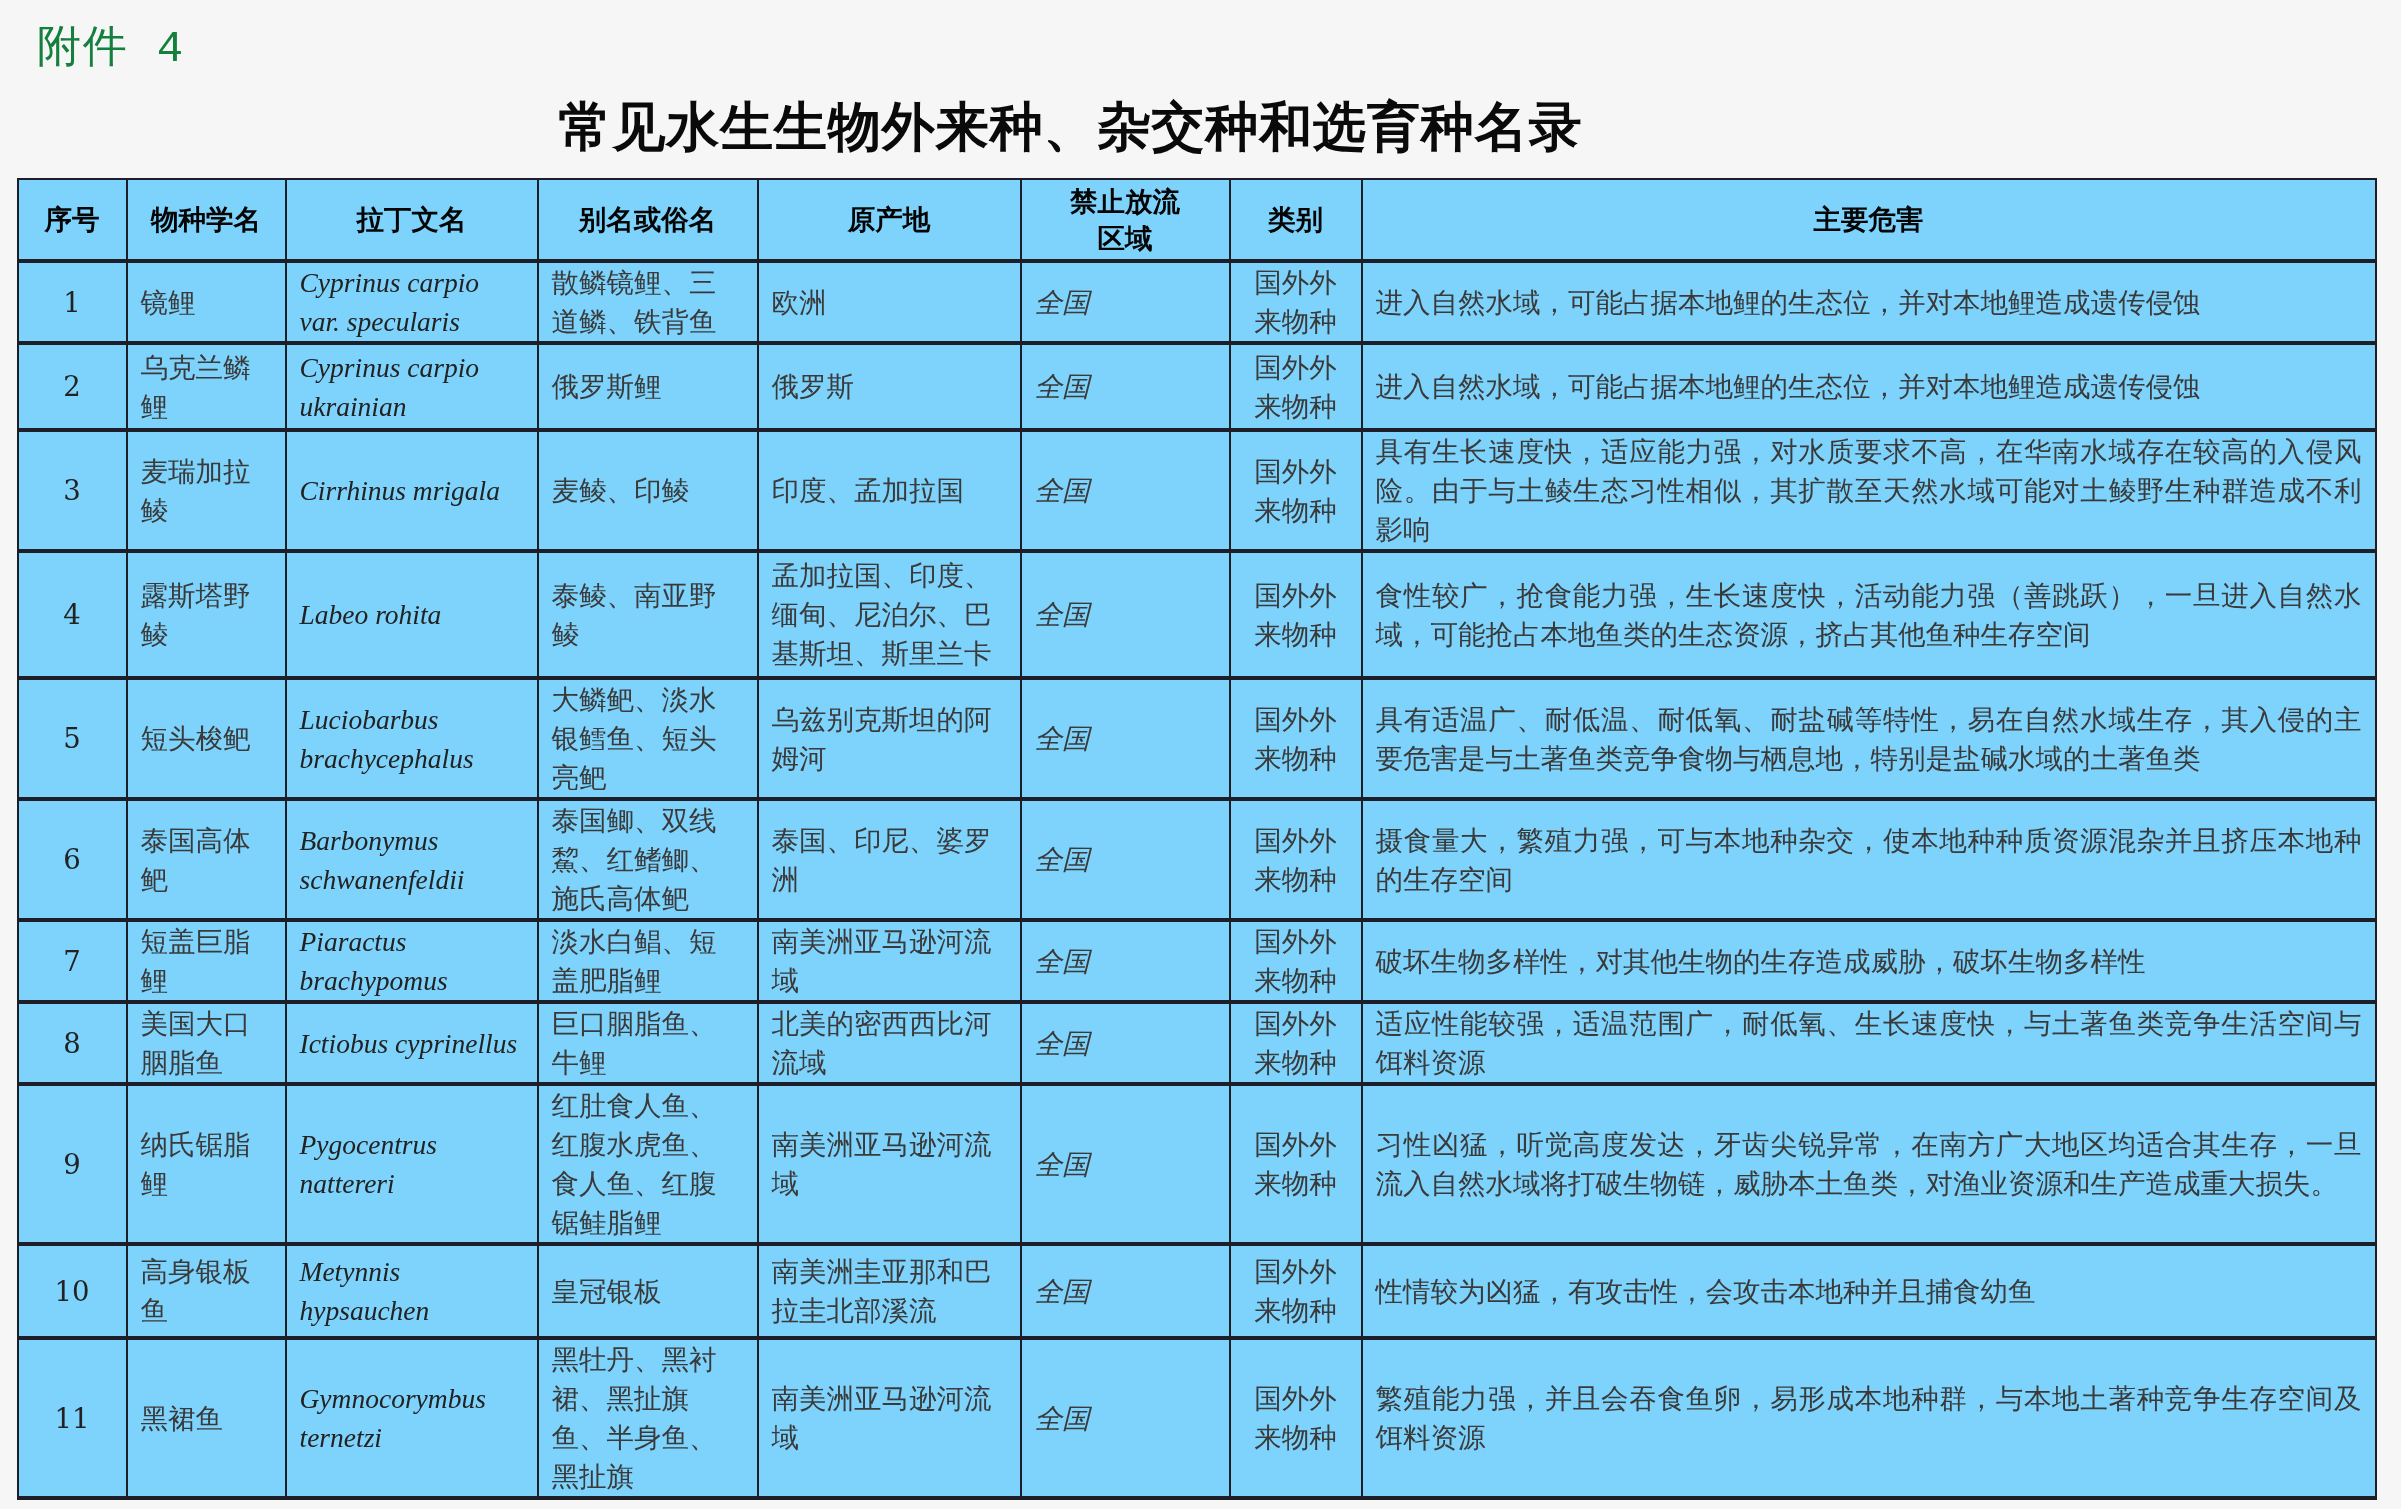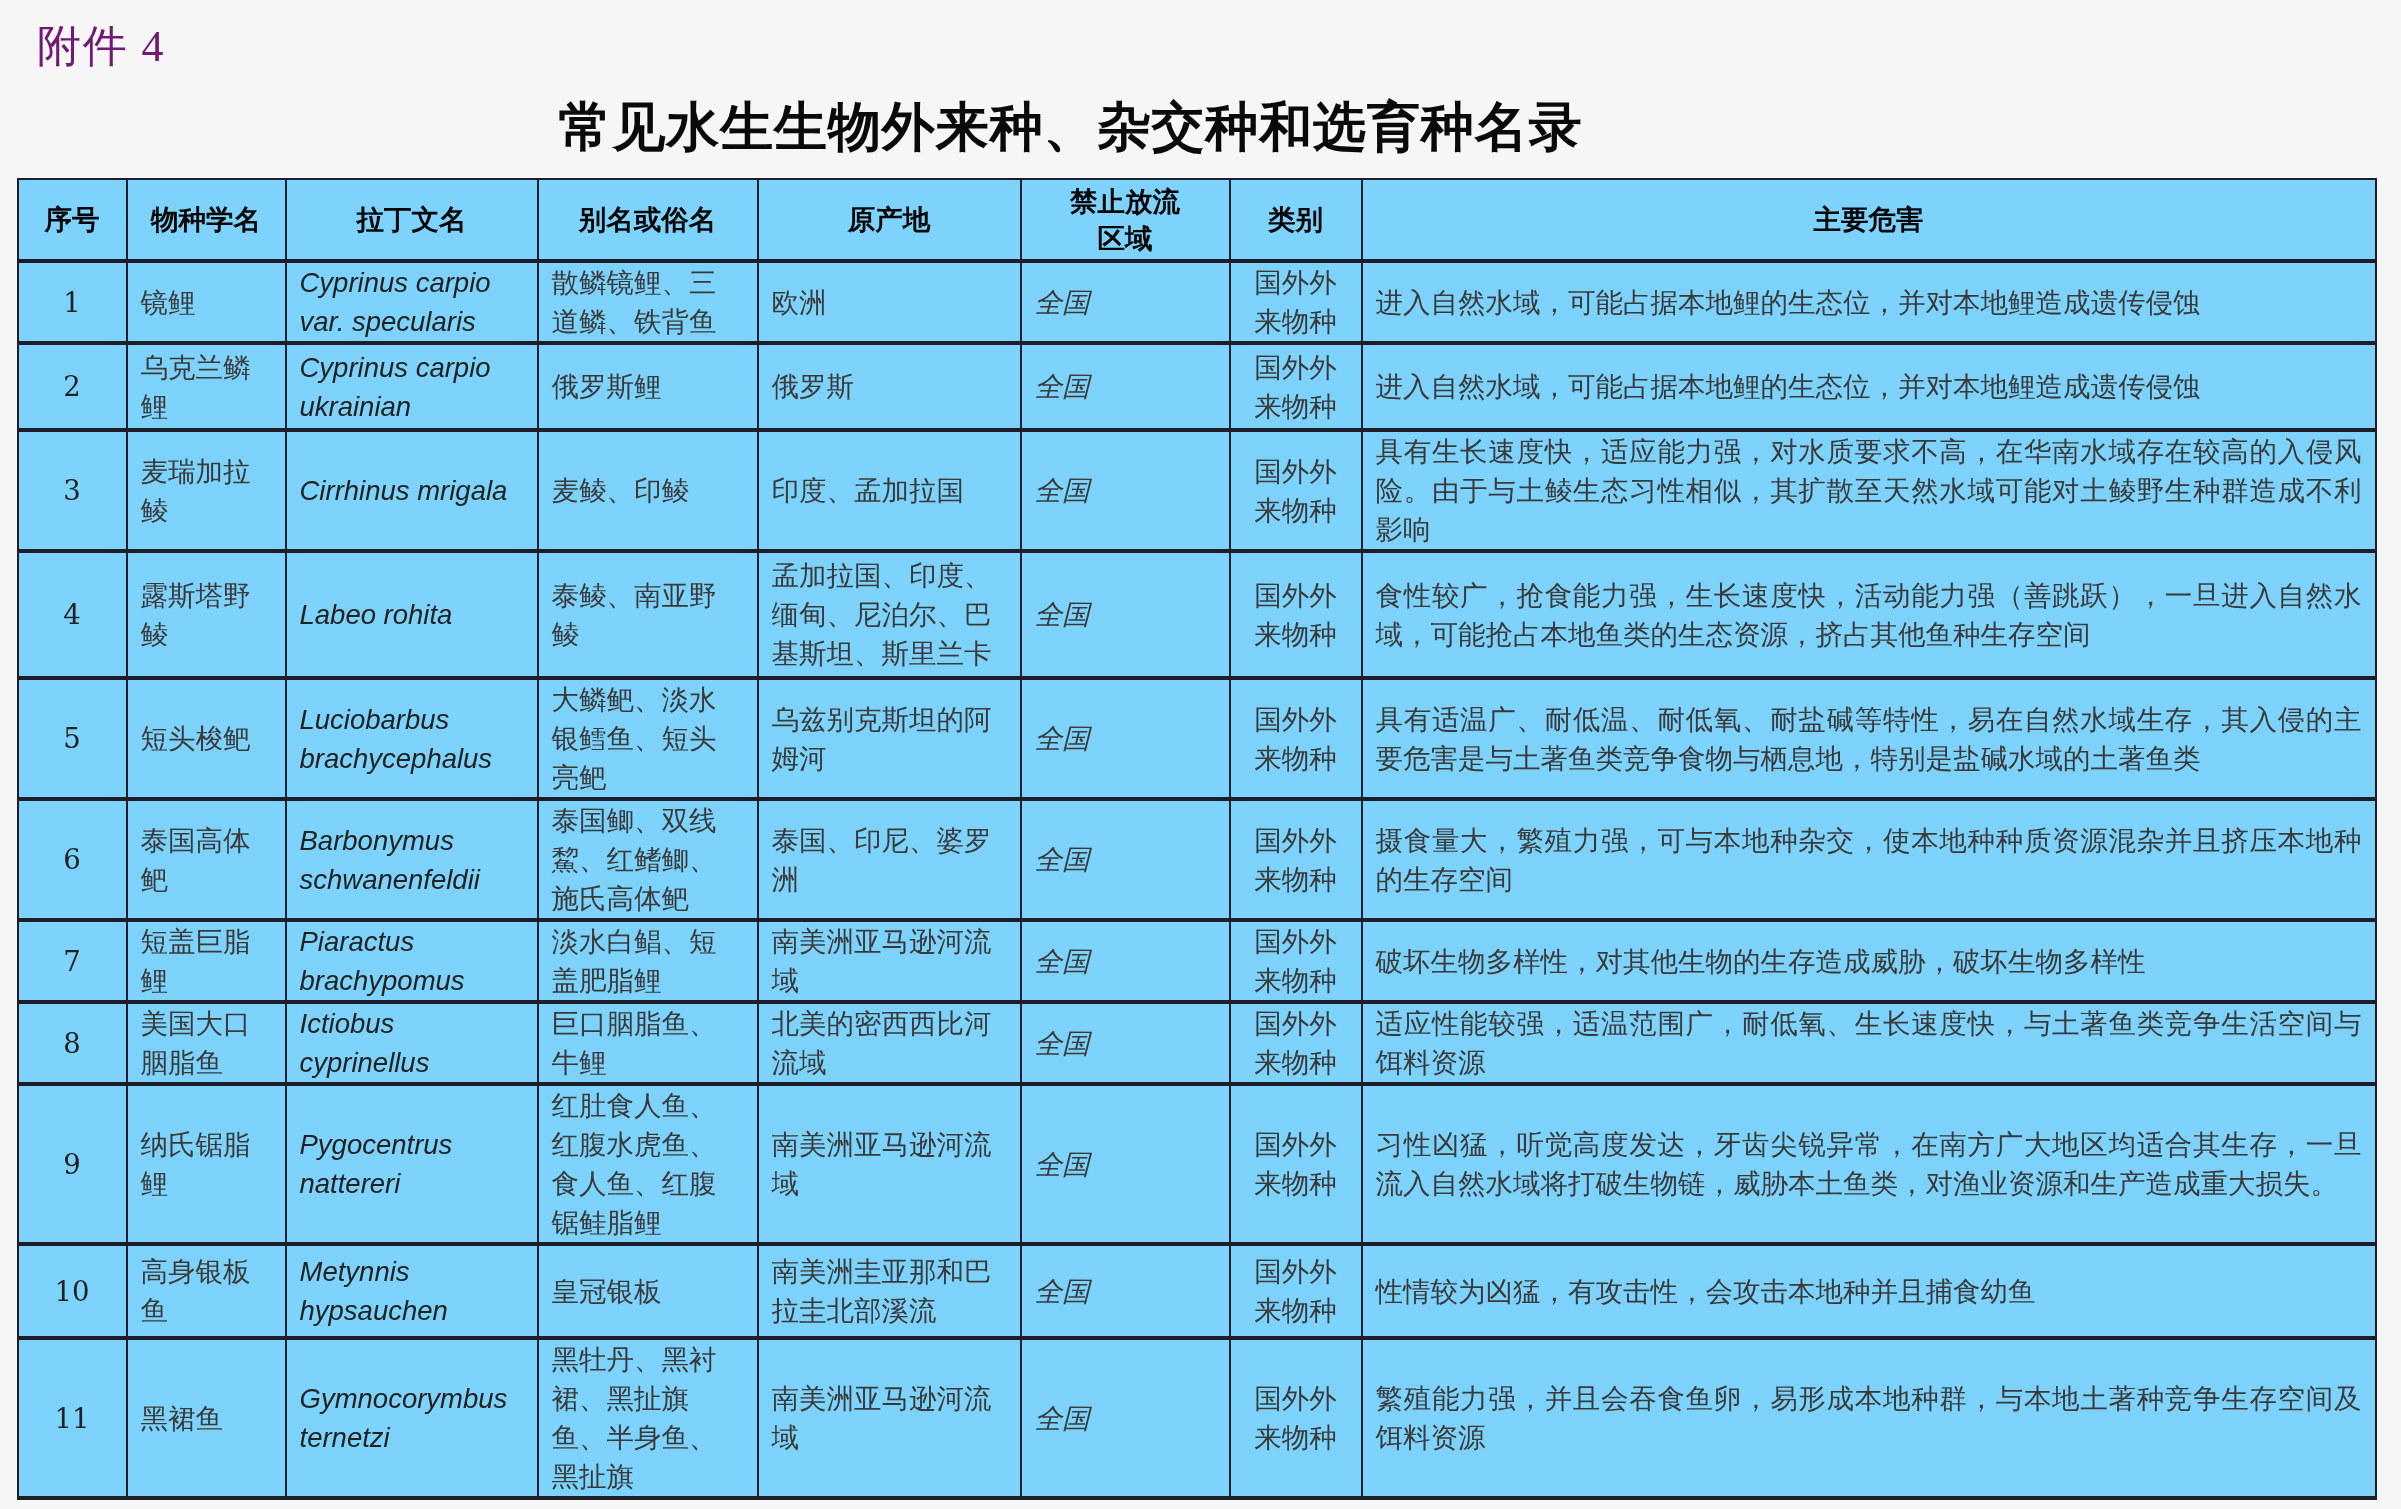--- a/index.html
+++ b/index.html
@@ -5,22 +5,22 @@
   html, body { margin: 0; padding: 0; }
   body {
     width: 2401px; height: 1509px;
     background: #f6f6f7;
     position: relative; overflow: hidden;
     font-family: "DejaVu Serif", "Liberation Serif", serif;
     color: #3a3a3a;
   }
   .attachment-label {
     position: absolute; left: 37px; top: 16.5px;
-    font-family: Liberation Serif, serif;
-    font-size: 44px; color: #701a75; letter-spacing: 1.8px;
+    font-family: Liberation Mono, monospace;
+    font-size: 44px; color: #15803d; letter-spacing: 1.8px;
   }
   .doc-title {
     position: absolute; left: 0; width: 2141px; top: 92px;
     text-align: center;
     font-family: "DejaVu Sans", "Liberation Sans", sans-serif;
     font-weight: bold; font-size: 53px; color: #0a0a0a; letter-spacing: 0.9px;
   }
   table.species {
     position: absolute; left: 16.5px; top: 178px;
     width: 2360px; height: 1276px;
@@ -35,21 +35,21 @@
     overflow: hidden;
   }
   table.species th {
     font-family: "DejaVu Sans", "Liberation Sans", sans-serif;
     font-weight: bold; color: #050505; text-align: center; font-size: 27.5px;
     line-height: 37px;
   }
   table.species tr { border-bottom: 4.6px solid #1e1e28; }
   td.c-no { text-align: center; color: #222; }
   td.c-name { text-align: left; }
-  td.c-latin { font-style: italic; font-family: Liberation Sans, sans-serif; font-size: 28.5px; color: #222; }
+  td.c-latin { font-style: italic; font-family: Liberation Serif, serif; font-size: 28.5px; color: #222; }
   td.c-alias, td.c-origin { text-align: left; }
   td.c-zone { text-align: left; padding-left: 20px; font-style: italic; }
   td.c-cat { text-align: center; line-height: 39px; padding: 0 9.2px; margin-left: 43px; }
   td.c-harm { text-align: justify; padding-left: 20px; padding-right: 16.5px; }
 </style>
 </head>
 <body>
 
 <div class="attachment-label">附件 4</div>
 <div class="doc-title">常见水生生物外来种、杂交种和选育种名录</div>

